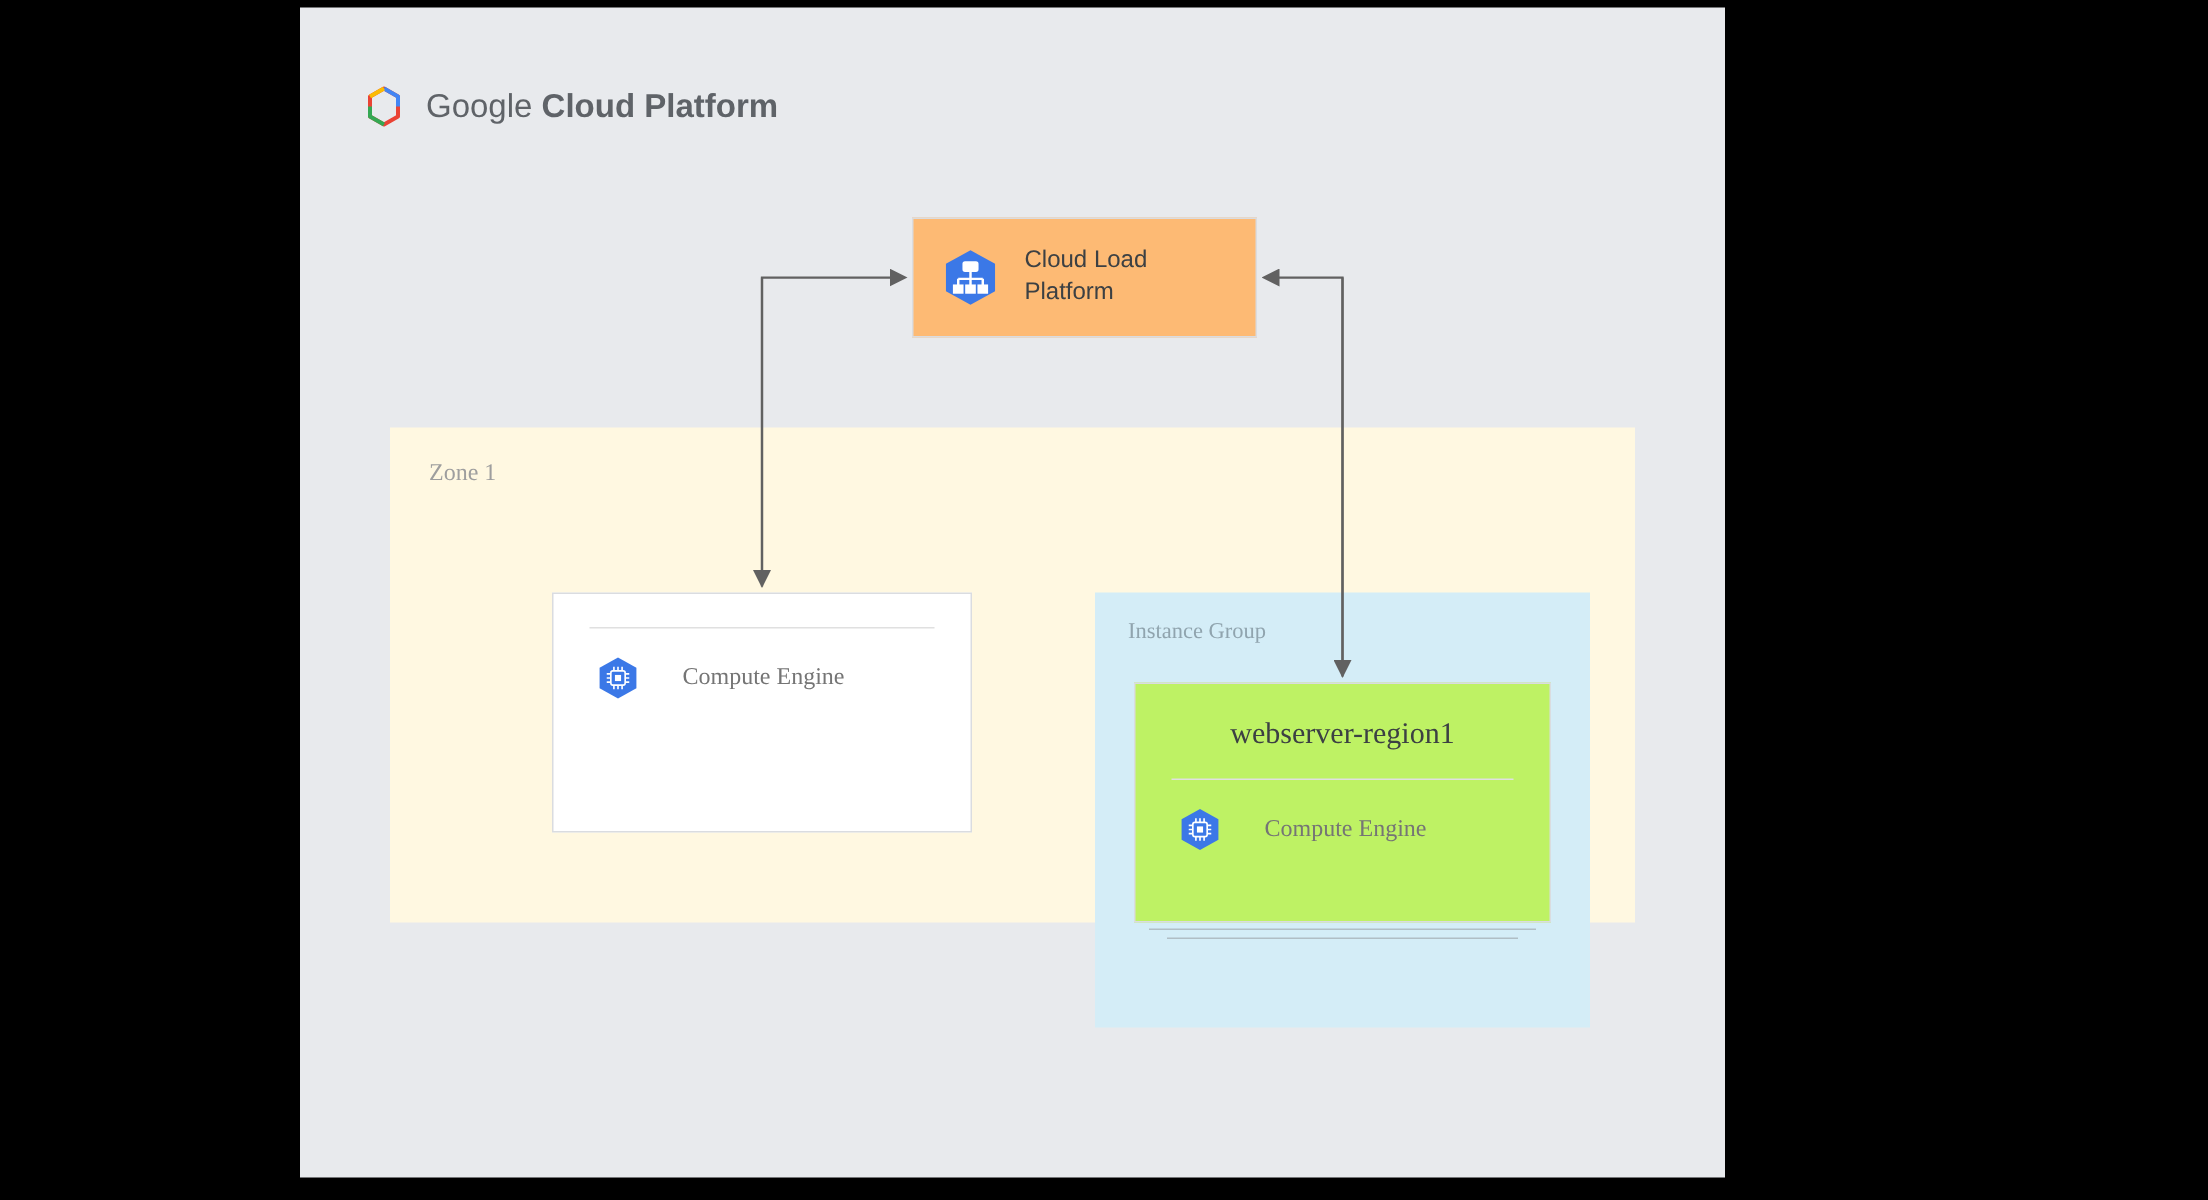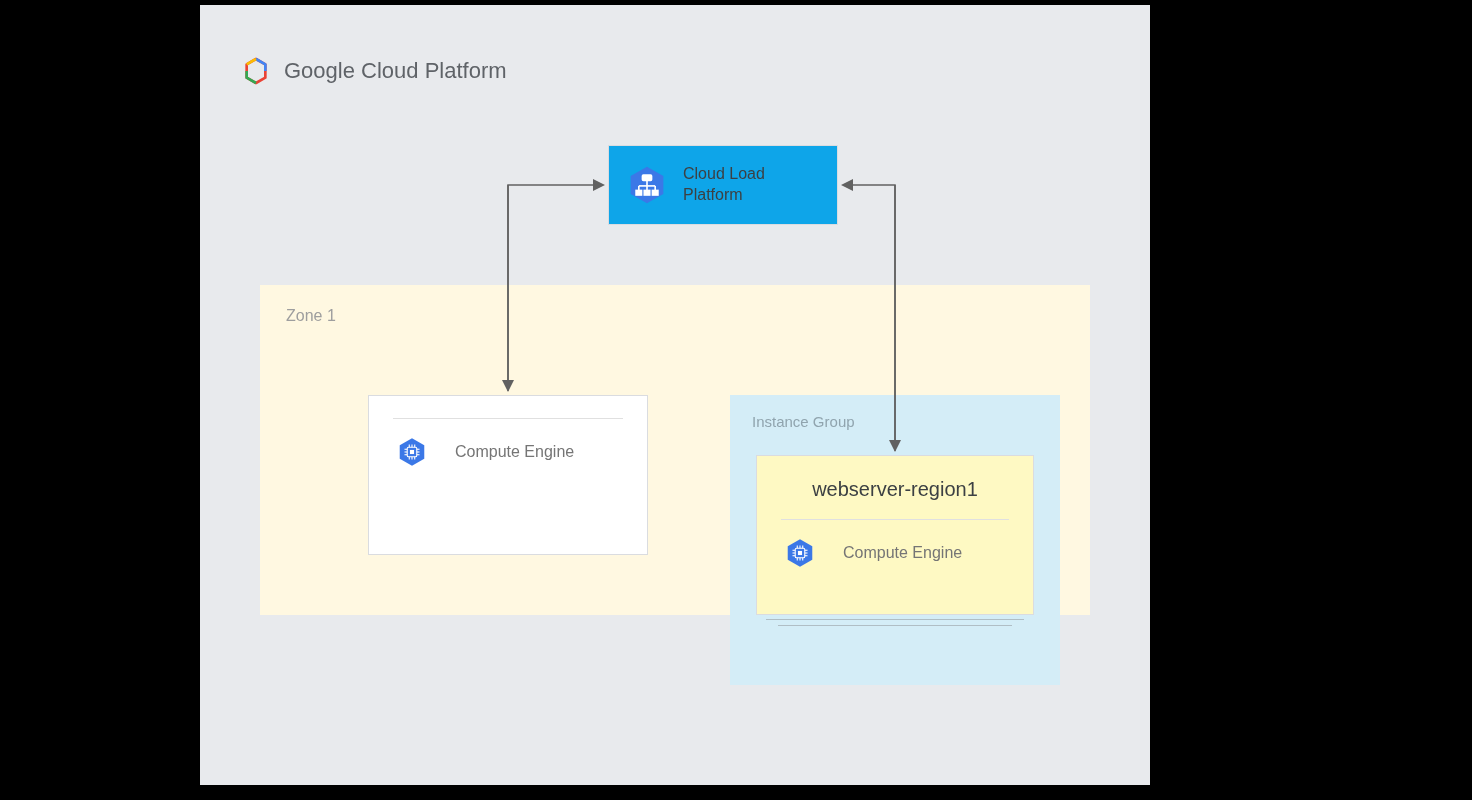--- a/index.html
+++ b/index.html
@@ -28,29 +28,29 @@
   }
   .gcp-logo {
     width: 32px;
     height: 32px;
   }
   .header-text {
     font-size: 22px;
     color: #5f6368;
   }
   .header-bold { font-weight: 500; color:#5f6368;}
-  .header-light { font-weight: 400; }
+  .header-light { font-weight: 700; }
 
   .load-balancer-box {
     position: absolute;
     top: 140px;
     left: 408px;
     width: 230px;
     height: 80px;
-    background: #0ea5e9;
+    background: #fdba74;
     border: 1px solid #dadce0;
     display: flex;
     align-items: center;
     padding: 0 18px;
     gap: 16px;
   }
   .hexagon {
     width: 40px;
     height: 40px;
     position: relative;
@@ -64,20 +64,21 @@
   }
 
   .zone-box {
     position: absolute;
     top: 280px;
     left: 60px;
     width: 830px;
     height: 330px;
     background: #fff8e1;
     border: none;
+    font-family: Liberation Serif, serif;
   }
   .zone-label {
     position: absolute;
     top: 22px;
     left: 26px;
     font-size: 16px;
     color: #9e9e9e;
   }
 
   .loadtest-box {
@@ -128,21 +129,21 @@
     left: 22px;
     font-size: 15px;
     color: #90a4ae;
   }
   .webserver-box {
     position: absolute;
     top: 60px;
     left: 26px;
     width: 278px;
     height: 160px;
-    background: #fef9c3;
+    background: #bef264;
     border: 1px solid #dadce0;
     padding: 22px 24px 16px 24px;
   }
   .stack-line1 {
     position: absolute;
     top: 224px;
     left: 36px;
     width: 258px;
     height: 1px;
     background: #b0bec5;

